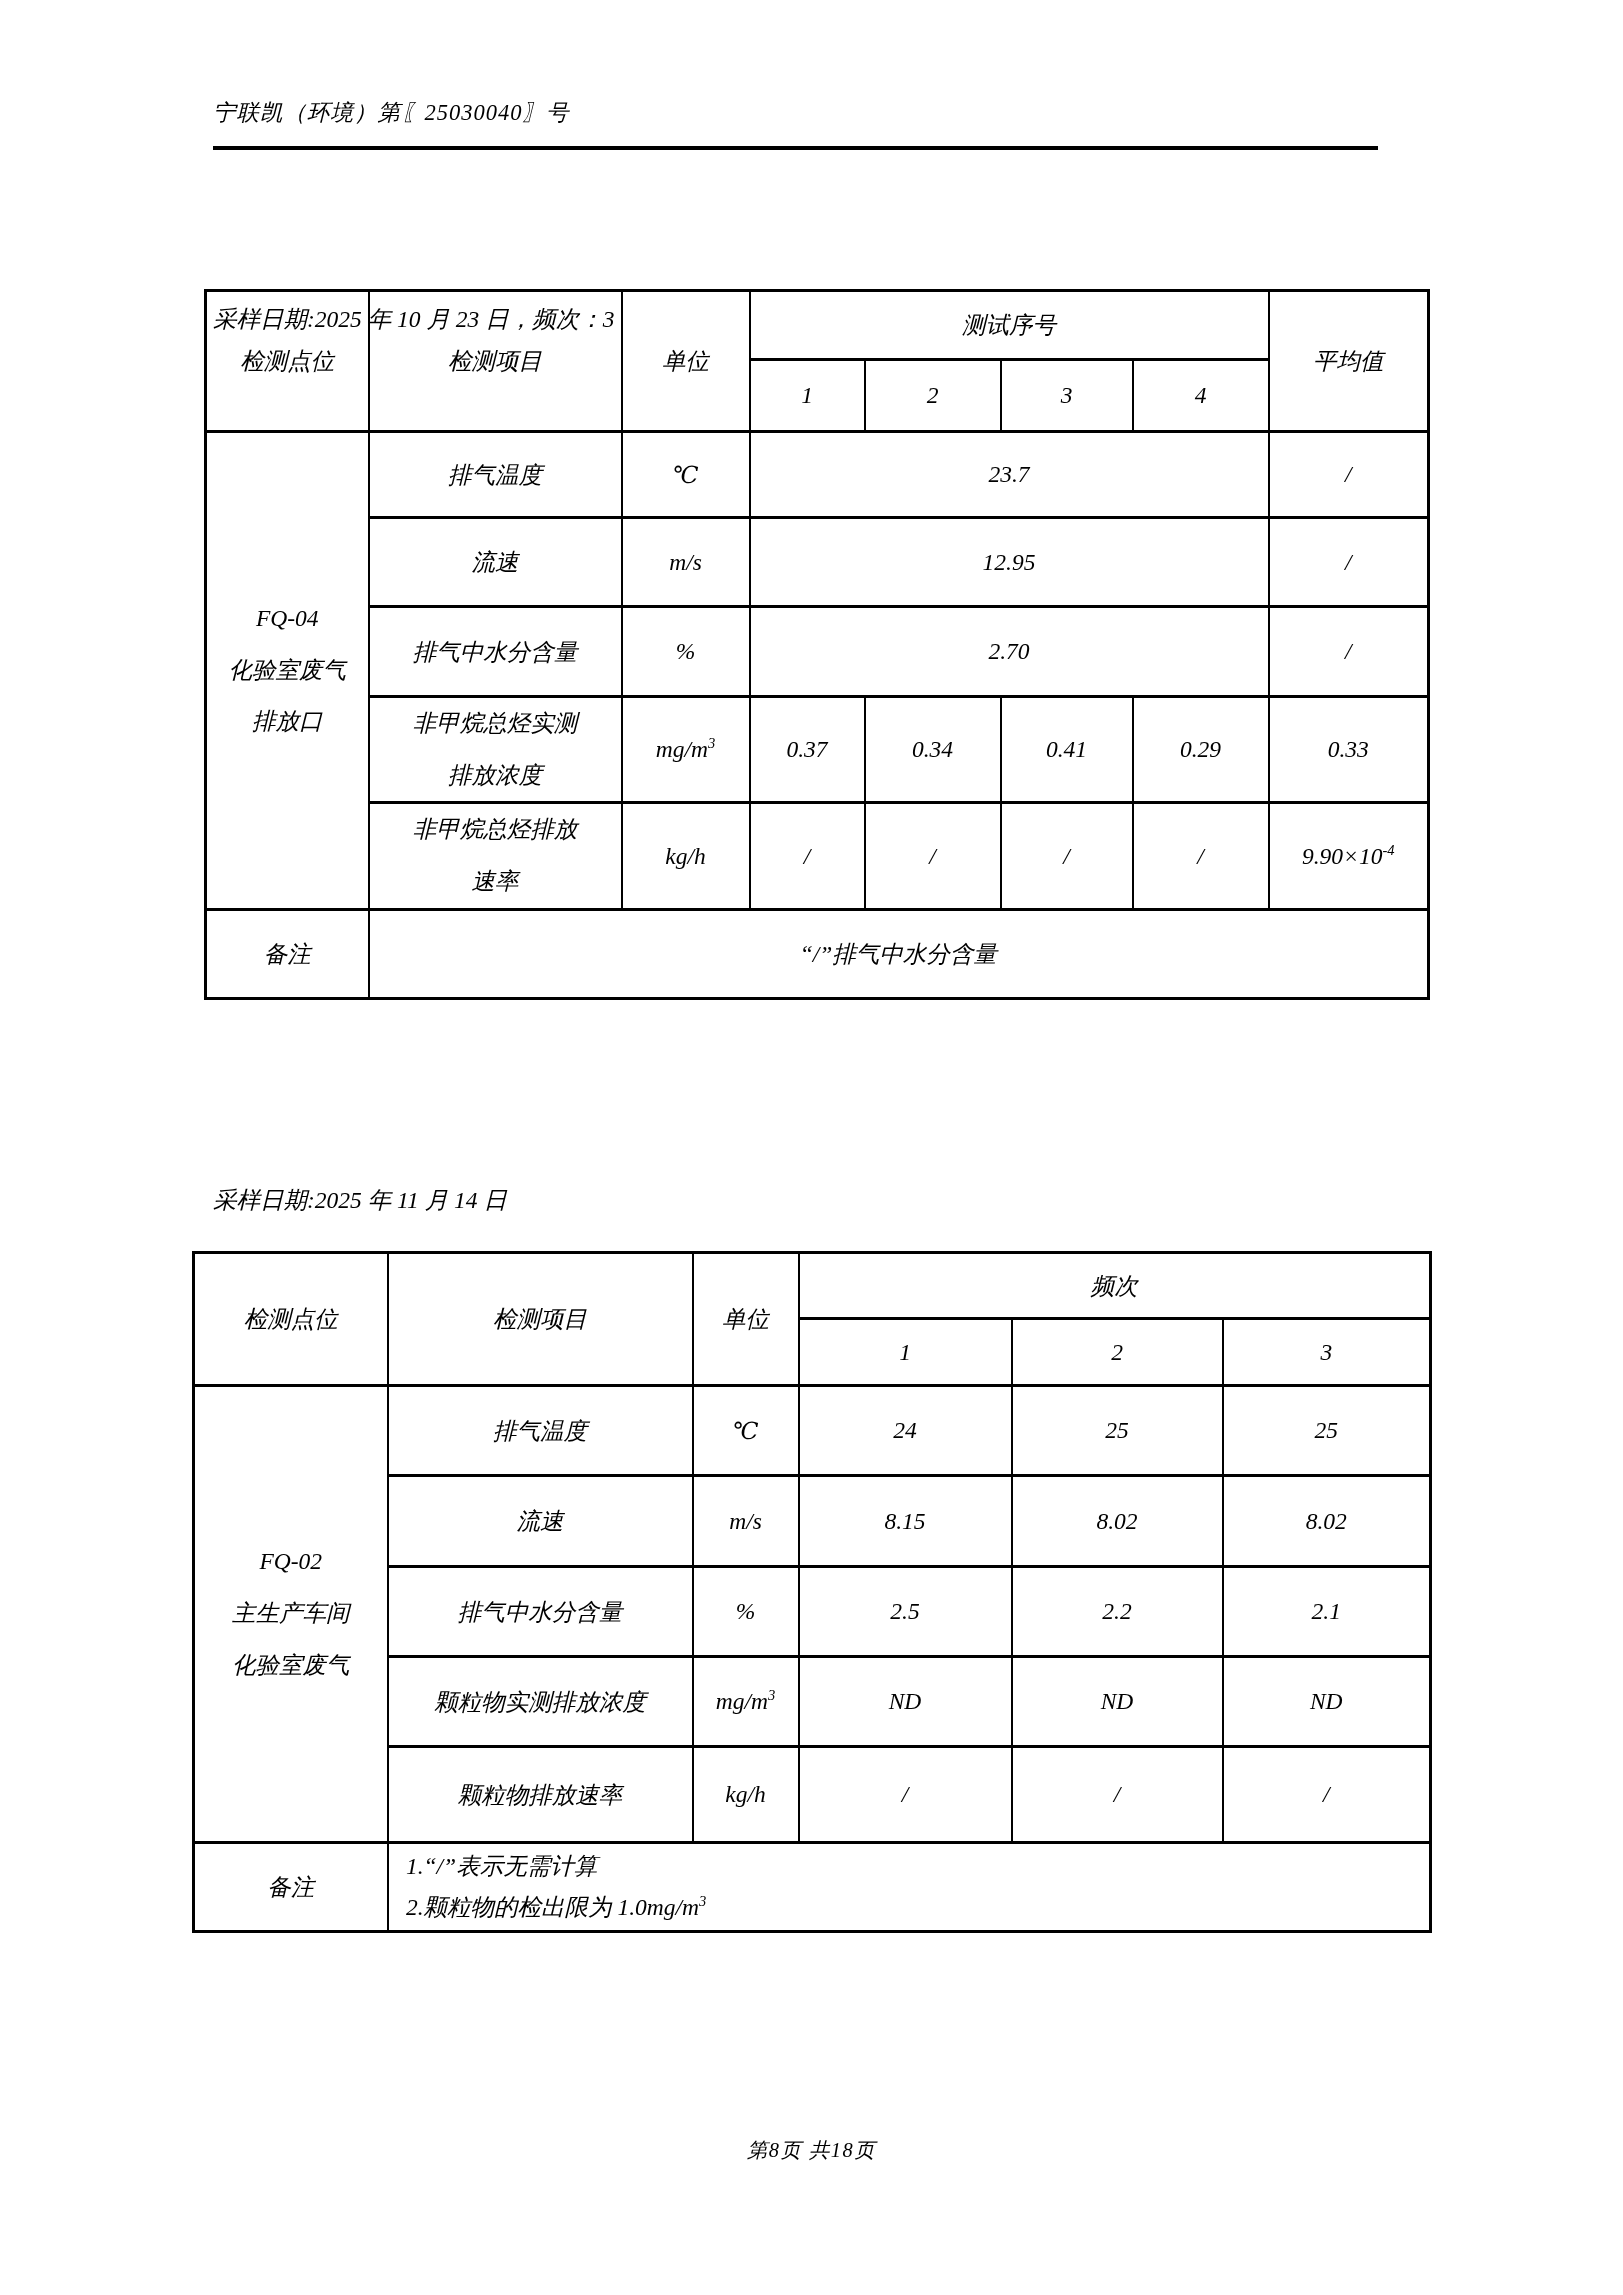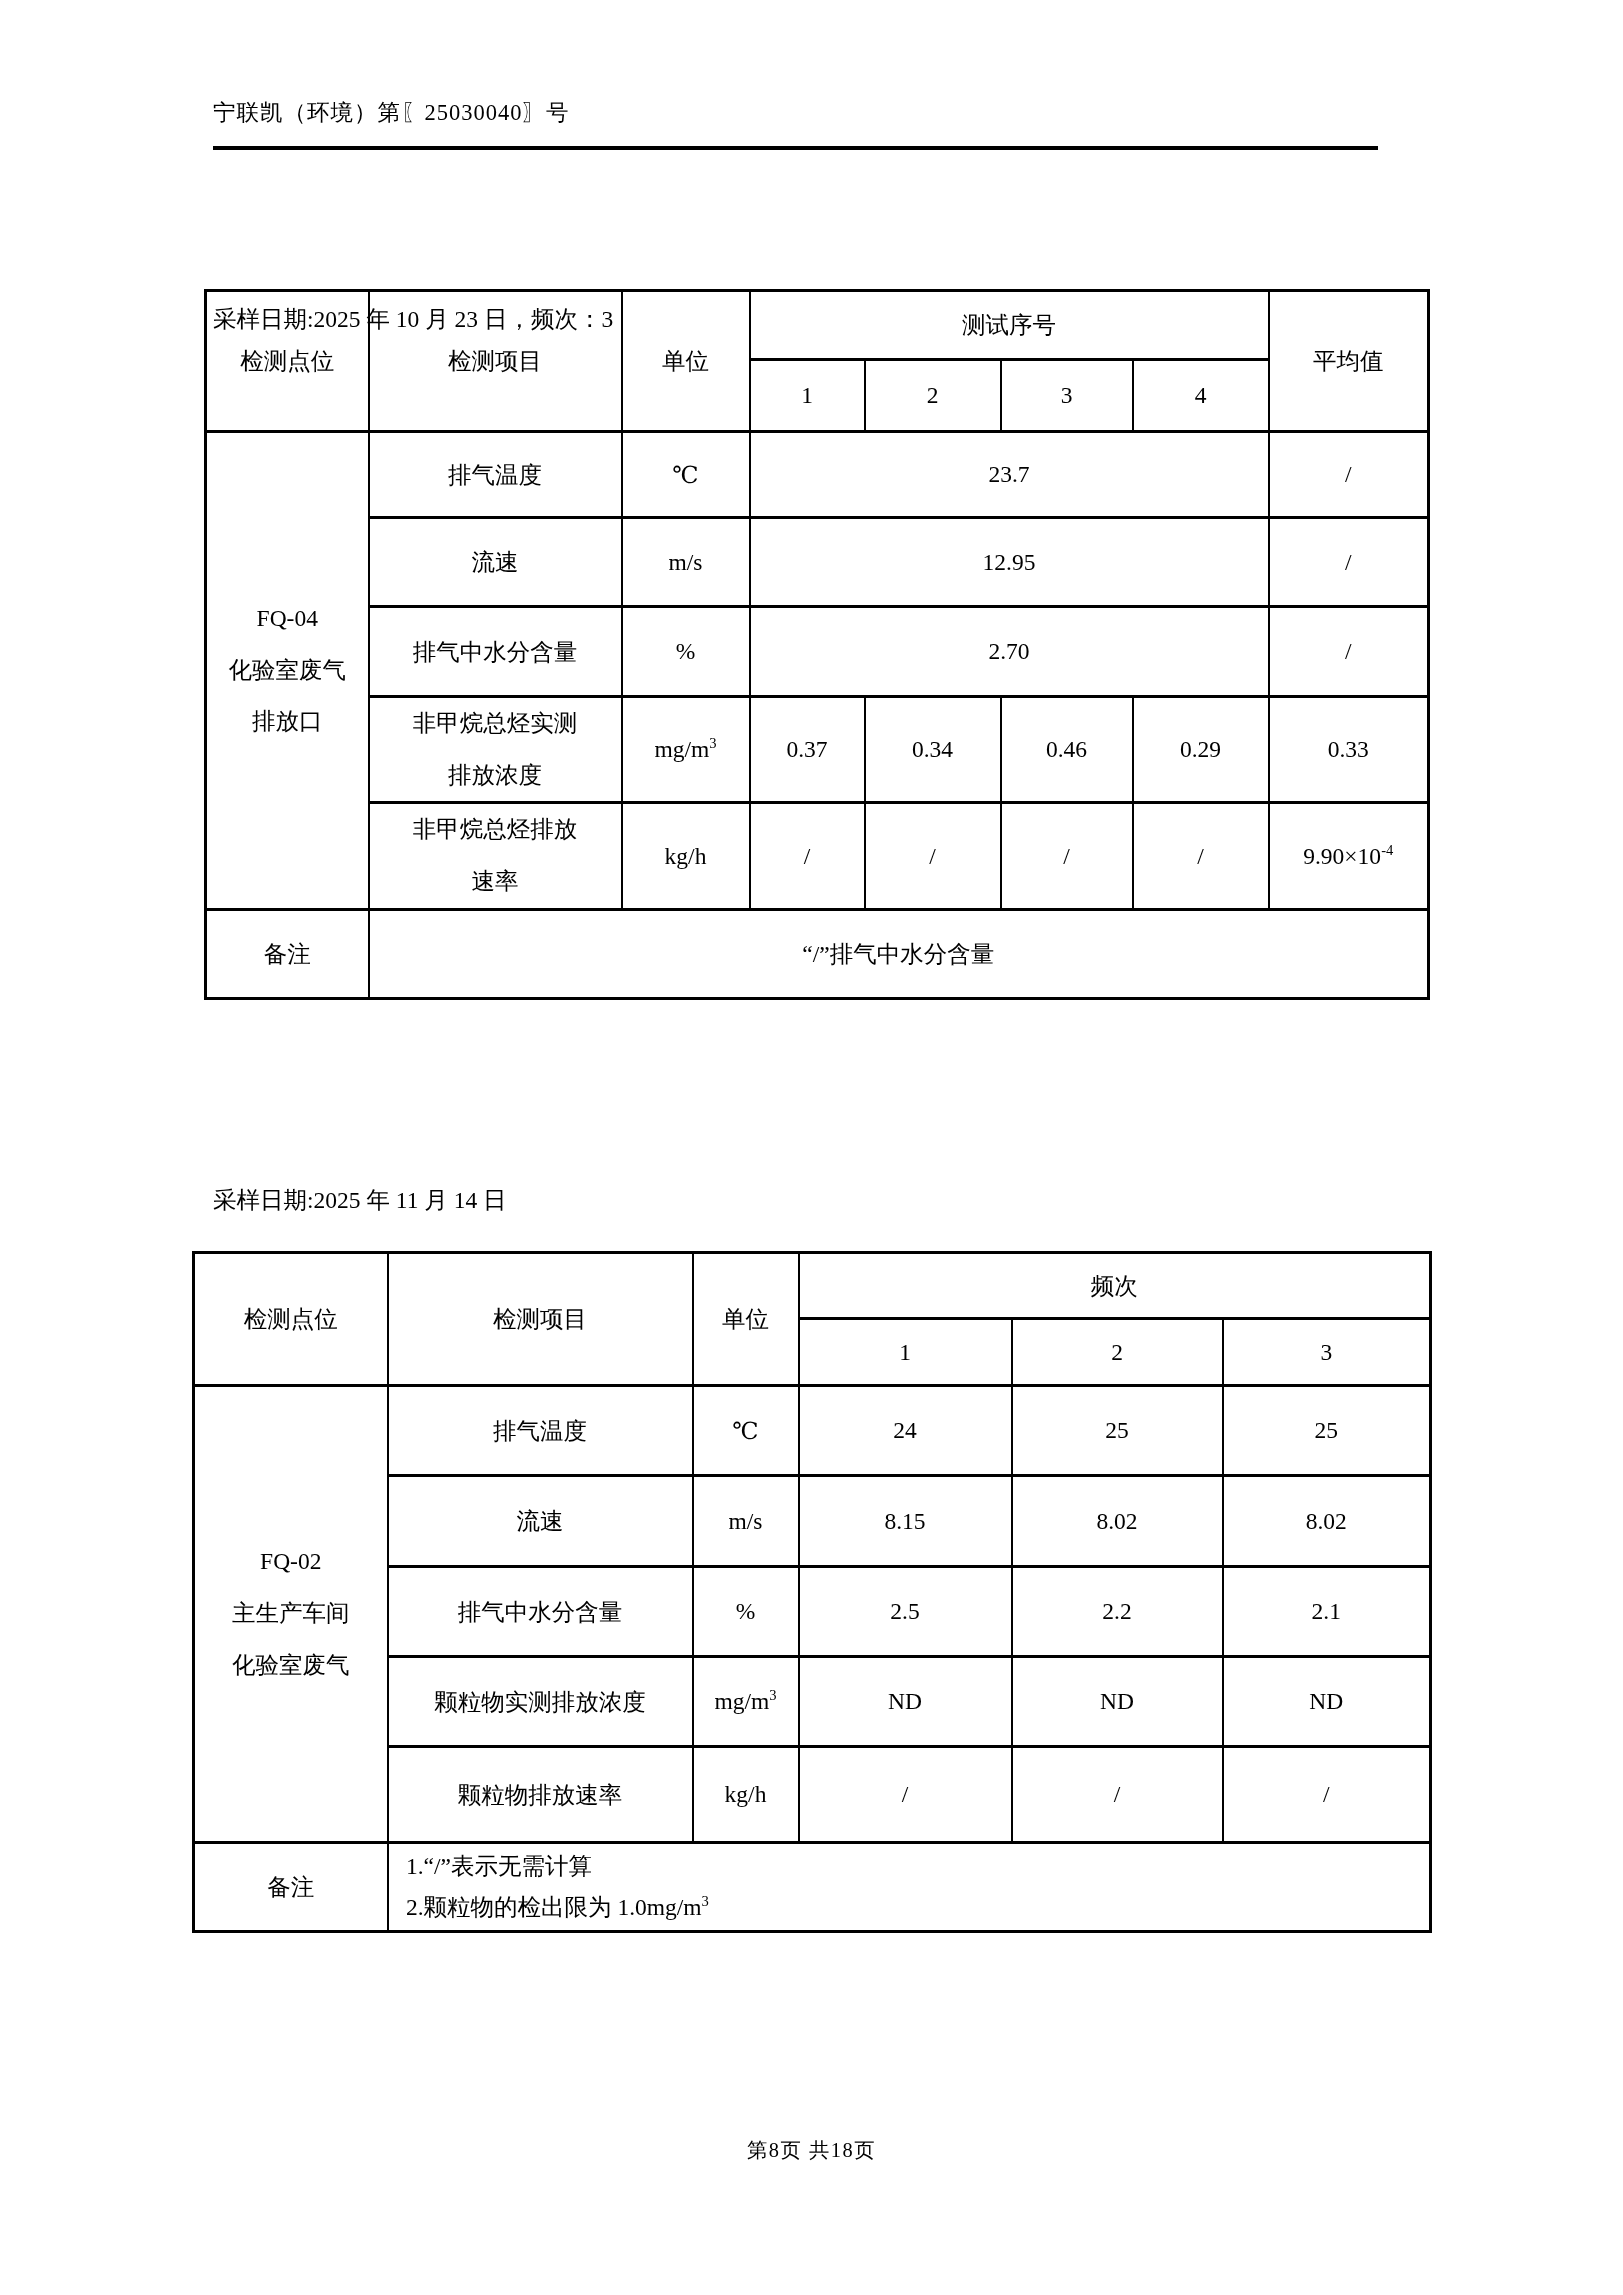--- a/index.html
+++ b/index.html
@@ -4,20 +4,21 @@
 <style>
   html,body{margin:0;padding:0;background:#888;}
   .page{
     position:relative;
     width:1623px;height:2295px;
     background:#ffffff;
     font-family:"Liberation Serif","DejaVu Serif",serif;
     color:#000;
     margin:0 auto;
     overflow:hidden;
+    font-style:italic;
   }
   .header-code{position:absolute;left:213px;top:97px;font-size:22.5px;letter-spacing:1px;}
   .header-rule{position:absolute;left:213px;top:146px;width:1165px;height:4.1px;background:#000;}
   .doc-title{position:absolute;left:0;width:100%;text-align:center;font-size:33px;font-weight:bold;letter-spacing:2px;}
   .title1{top:200px;}
   .title2{top:1098px;}
   .date-line{position:absolute;left:213px;font-size:23.5px;}
   .date1{top:255px;margin-top:48px;}
   .date2{top:1184px;}
   table.report{
@@ -103,21 +104,21 @@
       <td>/</td>
     </tr>
     <tr style="height:90px">
       <td class="multiline">
         <div>非甲烷总烃实测</div>
         <div>排放浓度</div>
       </td>
       <td><span>mg/m</span><sup>3</sup></td>
       <td>0.37</td>
       <td>0.34</td>
-      <td>0.46</td>
+      <td>0.41</td>
       <td>0.29</td>
       <td>0.33</td>
     </tr>
     <tr style="height:88px">
       <td class="multiline">
         <div>非甲烷总烃排放</div>
         <div>速率</div>
       </td>
       <td>kg/h</td>
       <td>/</td>

